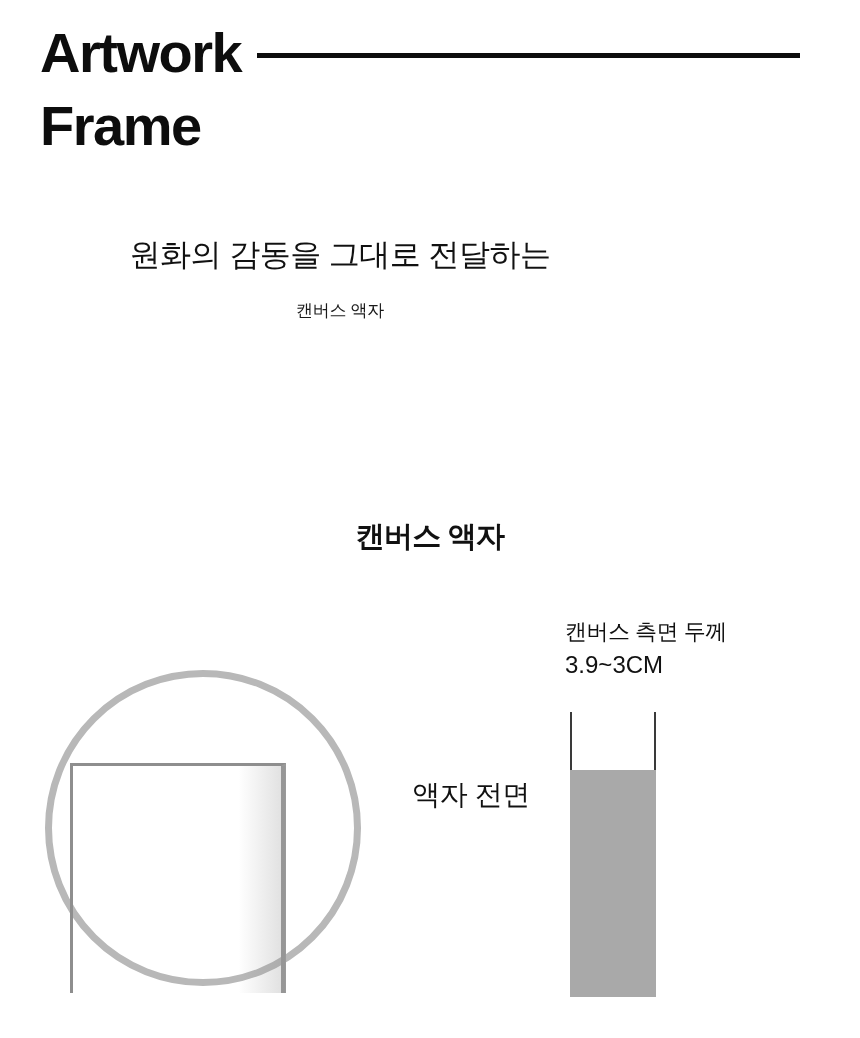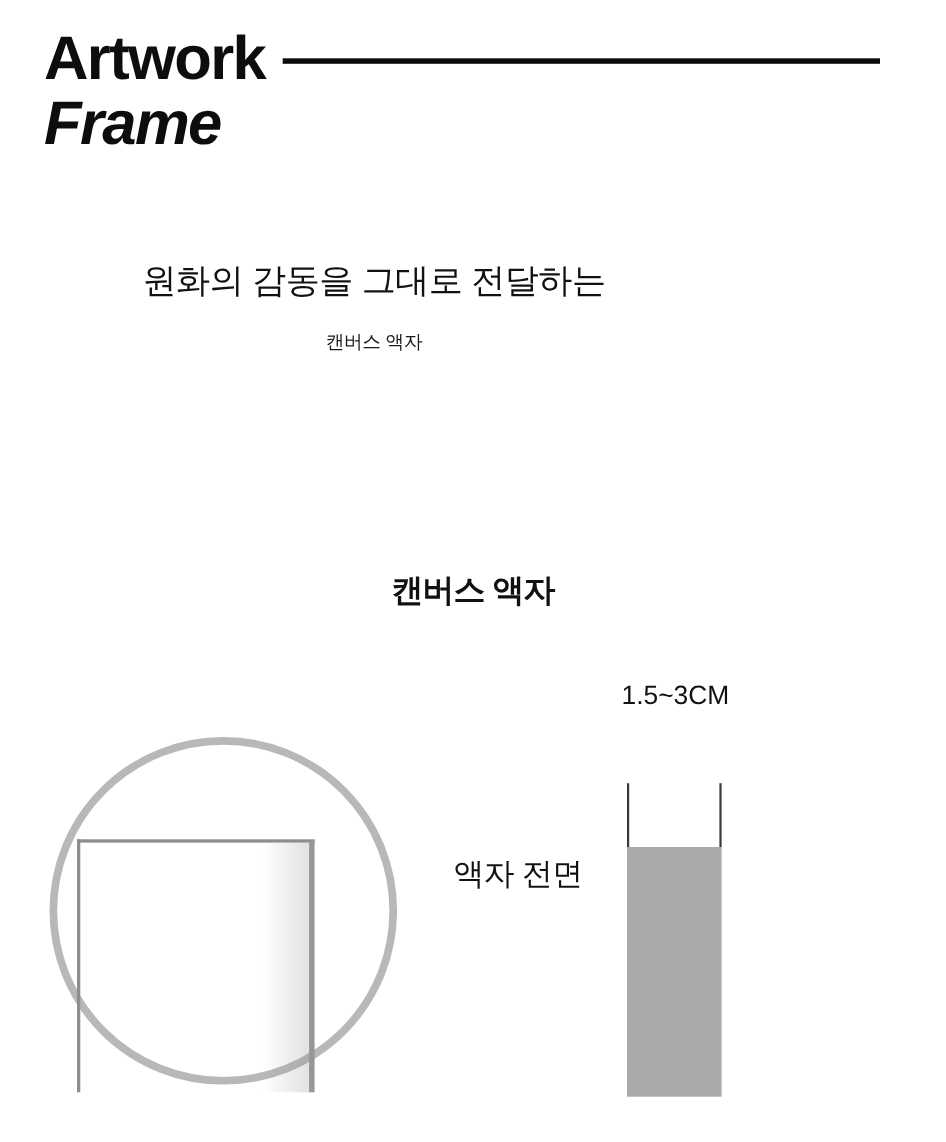--- a/index.html
+++ b/index.html
@@ -50,21 +50,21 @@
     background: #0d0d0d;
     margin-left: 16px;
     margin-top: 4px;
   }
   .title-line2 {
     font-size: 56px;
     font-weight: 700;
     letter-spacing: -1.5px;
     line-height: 1.0;
     color: #0d0d0d;
-    font-style: italic;
+    margin-top: 14px;
   }
 
   
   .intro {
     position: absolute;
     left: 0;
     top: 235px;
     width: 680px;
     text-align: center;
   }
@@ -226,21 +226,22 @@
     <div class="circle-ring"></div>
     <div class="corner-shape"></div>
     <div class="corner-shade"></div>
   </div>
 
   <div class="front-label">
     <div>액자 전면</div>
   </div>
 
   <div class="thickness-label">
-    <div class="thickness-value">1.5~3CM</div>
+    <div>캔버스 측면 두께</div>
+    <div class="thickness-value">3.9~3CM</div>
   </div>
 
   <div class="bar-area">
     <div class="tick-left"></div>
     <div class="tick-right"></div>
     <div class="bar-fill"></div>
   </div>
 
 </div>
 

